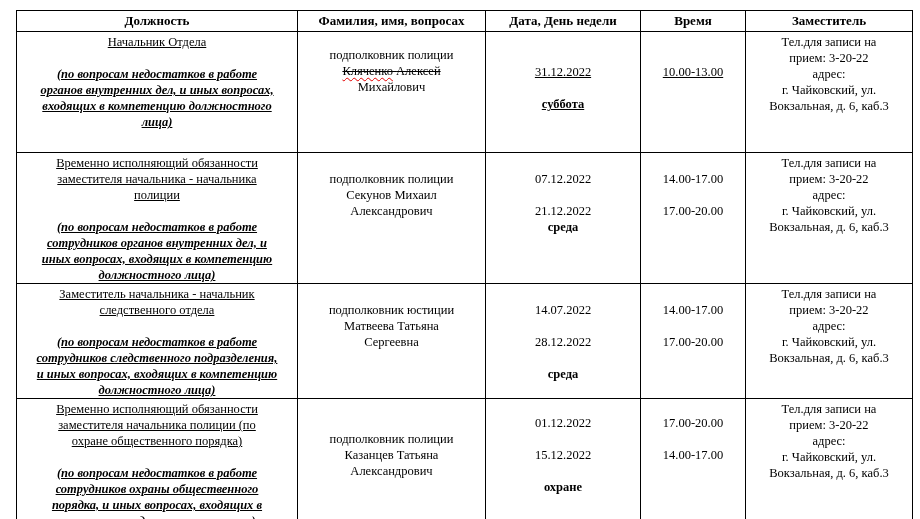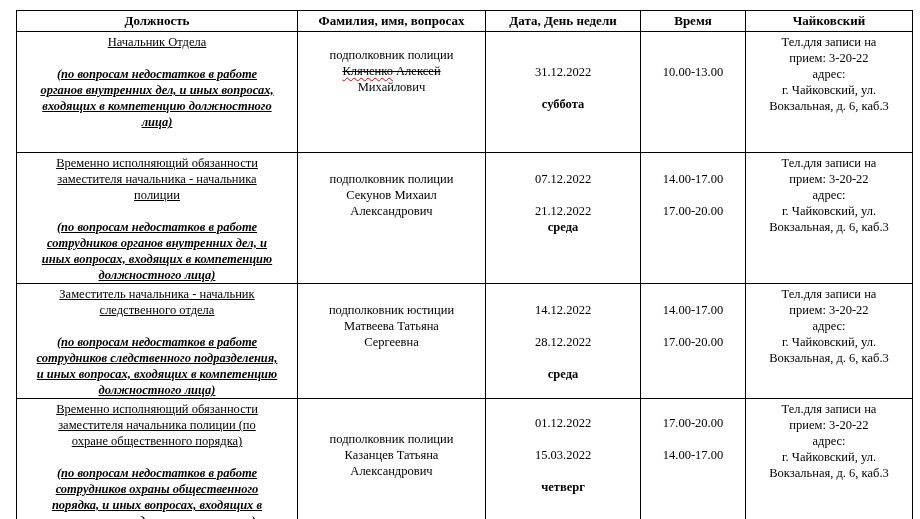--- a/index.html
+++ b/index.html
@@ -51,21 +51,21 @@
     font-style: italic;
     margin-top: 16px;
   }
 
   
   tr.r0 { height: 121px; }
   tr.r1 { height: 125px; }
   tr.r2 { height: 112px; }
   tr.r3 { height: 122px; }
   tr.r0 .c-name { padding-top: 15px; }
-  tr.r0 .c-date, tr.r0 .c-time { padding-top: 32px; }
+  tr.r0 .c-date, tr.r0 .c-time { padding-top: 32px; text-decoration: underline; }
   tr.r1 .c-name, tr.r1 .c-date, tr.r1 .c-time { padding-top: 18px; }
   tr.r2 .c-name, tr.r2 .c-date, tr.r2 .c-time { padding-top: 18px; }
   tr.r3 .c-name { padding-top: 32px; }
   tr.r3 .c-date, tr.r3 .c-time { padding-top: 16px; }
 
   .c-note { padding: 2px 4px 0 4px; }
 
   .weekday { font-weight: bold; }
   .weekday.gap { margin-top: 16px; }
 
@@ -93,21 +93,21 @@
       <col style="width:155px">
       <col style="width:105px">
       <col style="width:167px">
     </colgroup>
     <thead>
       <tr>
         <th>Должность</th>
         <th>Фамилия, имя, вопросах</th>
         <th>Дата, День недели</th>
         <th>Время</th>
-        <th>Чайковский</th>
+        <th>Заместитель</th>
       </tr>
     </thead>
     <tbody>
 
       <tr class="r0">
         <td class="c-pos">
           <div class="pre">Начальник Отдела</div>
           <div class="pos-note pre">(по вопросам недостатков в работе
 органов внутренних дел, и иных вопросах,
 входящих в компетенцию должностного
@@ -177,21 +177,21 @@
 сотрудников следственного подразделения,
 и иных вопросах, входящих в компетенцию
 должностного лица)</div>
         </td>
         <td class="c-name">
           <div>подполковник юстиции</div>
           <div class="pre">Матвеева Татьяна
 Сергеевна</div>
         </td>
         <td class="c-date">
-          <div class="pre">14.12.2022
+          <div class="pre">14.07.2022
 
 28.12.2022</div>
           <div class="weekday gap">среда</div>
         </td>
         <td class="c-time">
           <div class="pre">14.00-17.00
 
 17.00-20.00</div>
         </td>
         <td class="c-note">
@@ -214,22 +214,22 @@
 компетенцию должностного лица)</div>
         </td>
         <td class="c-name">
           <div>подполковник полиции</div>
           <div class="pre">Казанцев Татьяна
 Александрович</div>
         </td>
         <td class="c-date">
           <div class="pre">01.12.2022
 
-15.03.2022</div>
-          <div class="weekday gap">четверг</div>
+15.12.2022</div>
+          <div class="weekday gap">охране</div>
         </td>
         <td class="c-time">
           <div class="pre">17.00-20.00
 
 14.00-17.00</div>
         </td>
         <td class="c-note">
           <div class="pre">Тел.для записи на
 прием: 3-20-22
 адрес:

